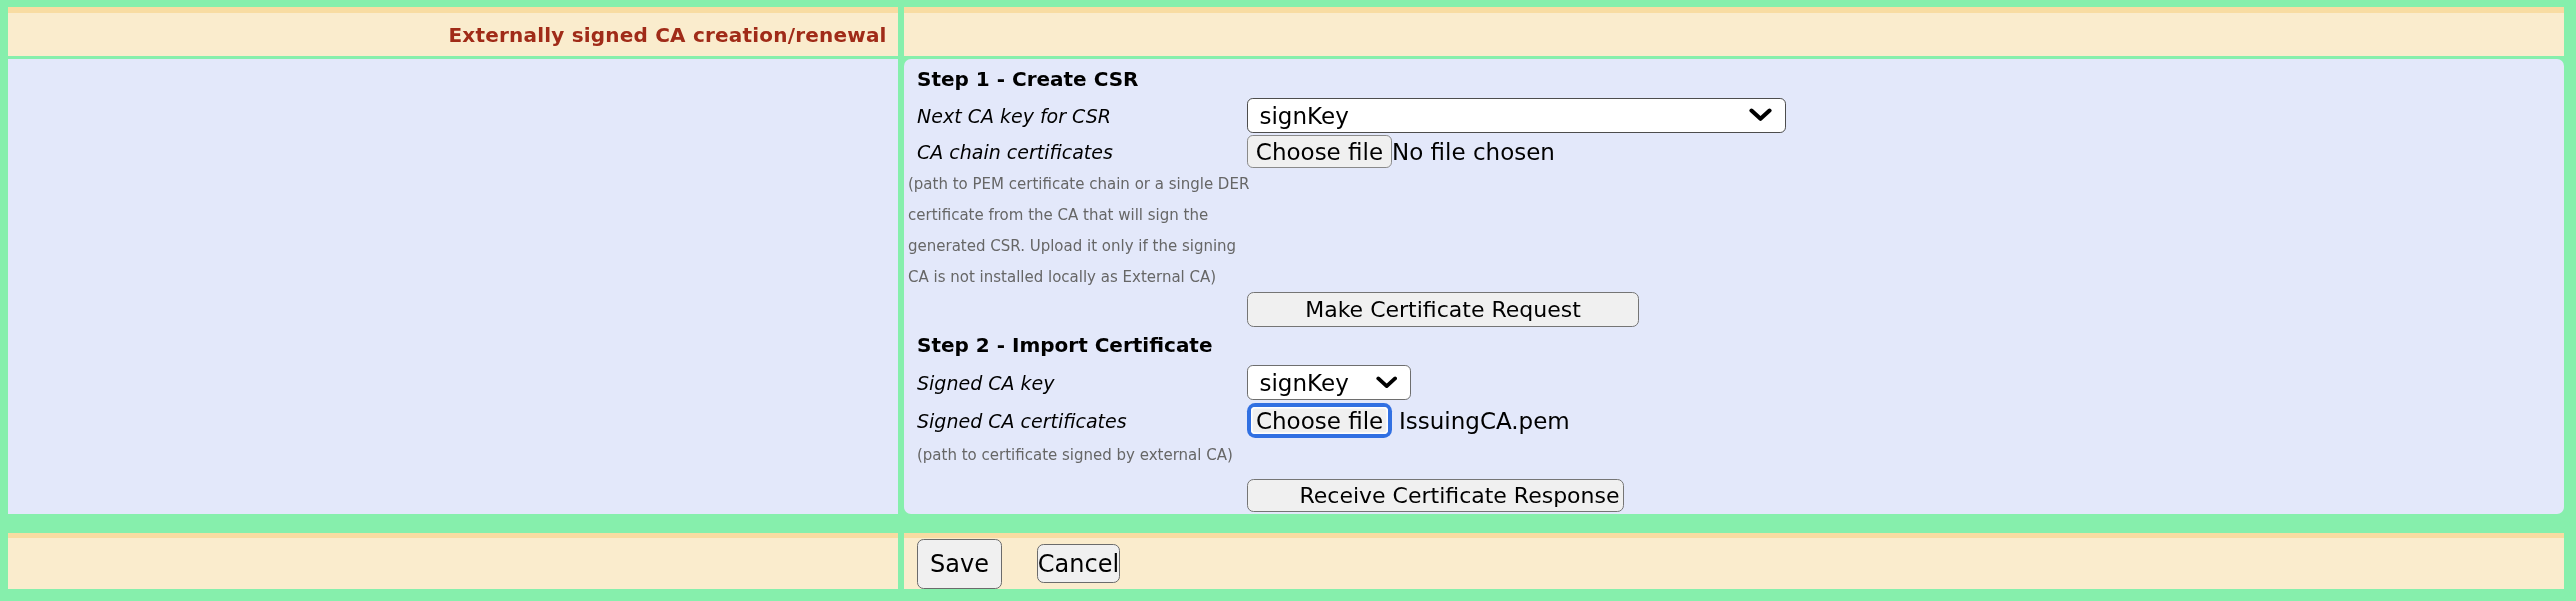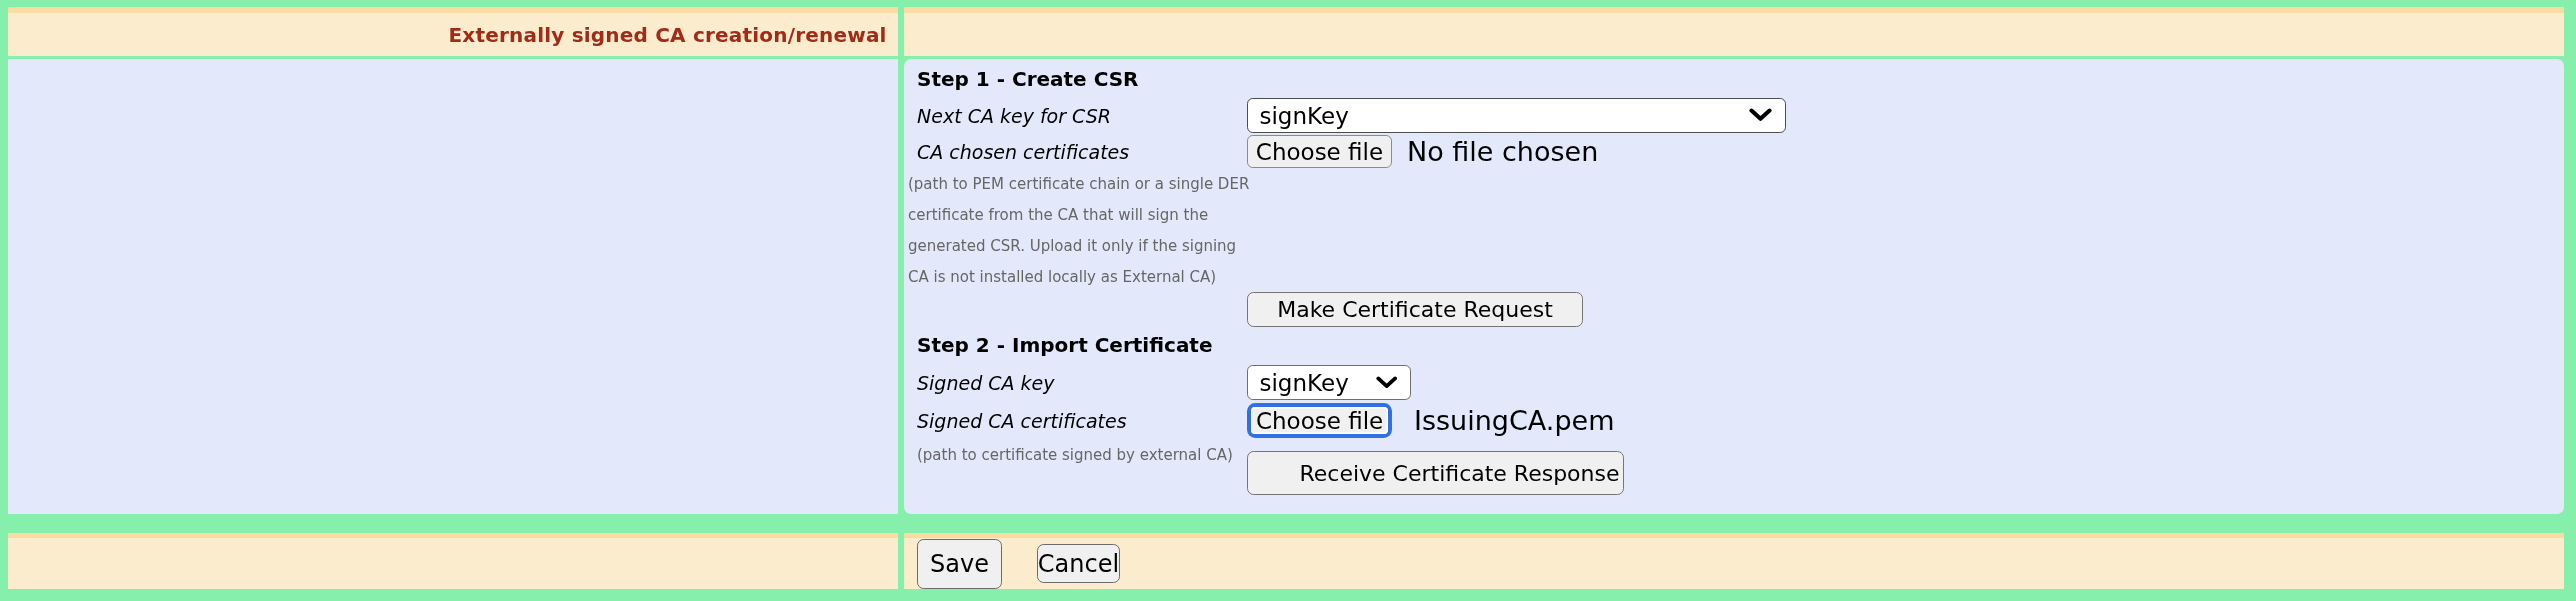--- a/index.html
+++ b/index.html
@@ -61,34 +61,34 @@
   .chev{ flex:0 0 auto; display:block; }
 
   .btn{
     background:var(--btn-face); border:1.6px solid var(--btn-border); border-radius:6.6px;
     font-family:"DejaVu Sans","Liberation Sans",sans-serif; font-size:22px; color:#000;
     display:flex; align-items:center; justify-content:center; cursor:pointer;
   }
   .filebtn{ width:145px; height:33px; border-color:#8a8a8a; border-radius:5.8px; font-size:23px; }
   .filerow{ display:flex; align-items:center; }
   .frow1{ left:343px; top:76px; height:33px; }
-  .fname{ font-size:27px; margin-left:15px; white-space:nowrap; }
+  .fname{ font-size:23px; margin-left:0; white-space:nowrap; }
 
   .focusring{
     left:343px; top:344px; width:145px; height:35px;
     background:var(--focus-blue); border-radius:8.2px; padding:4.1px;
   }
   .focusring .filebtn{
     width:137px; height:27px; border:none; border-radius:4.1px;
     box-shadow:inset 0 0 0 1.6px #ffffff; font-size:23px;
   }
   .fname2{ left:495px; top:344px; height:35px; display:flex; align-items:center; }
 
-  .btn-mcr{ left:343px; top:233px; width:336px; height:35px; }
-  .btn-rcr{ left:343px; top:392px; width:377px; height:44px;padding-left:48px; }
+  .btn-mcr{ left:343px; top:233px; width:392px; height:35px; }
+  .btn-rcr{ left:343px; top:420px; width:377px; height:33px;padding-left:48px; }
 
   .btn-save  { width:85px; height:50px; font-size:24px; border-color:#6b6b6b; }
   .btn-cancel{ width:83px; height:39px; font-size:24px; border-color:#6b6b6b; }
 </style>
 </head>
 <body>
 
 <div class="stage">
 
   <div class="cell tan hdr-left">
@@ -102,21 +102,21 @@
     <div class="abs heading h1">Step 1 - Create CSR</div>
 
     <div class="abs flabel l1">Next CA key for CSR</div>
     <div class="abs select sel1">
       <span class="val">signKey</span>
       <svg class="chev" width="23" height="15" viewBox="0 0 28 18">
         <polyline points="3,3 14,13 25,3" fill="none" stroke="#000" stroke-width="5" stroke-linecap="round" stroke-linejoin="round"></polyline>
       </svg>
     </div>
 
-    <div class="abs flabel l2">CA chosen certificates</div>
+    <div class="abs flabel l2">CA chain certificates</div>
     <div class="abs filerow frow1">
       <button class="btn filebtn">Choose file</button>
       <span class="fname">No file chosen</span>
     </div>
 
     <div class="abs help help1">
       <div>(path to PEM certificate chain or a single DER</div>
       <div>certificate from the CA that will sign the</div>
       <div>generated CSR. Upload it only if the signing</div>
       <div>CA is not installed locally as External CA)</div>

